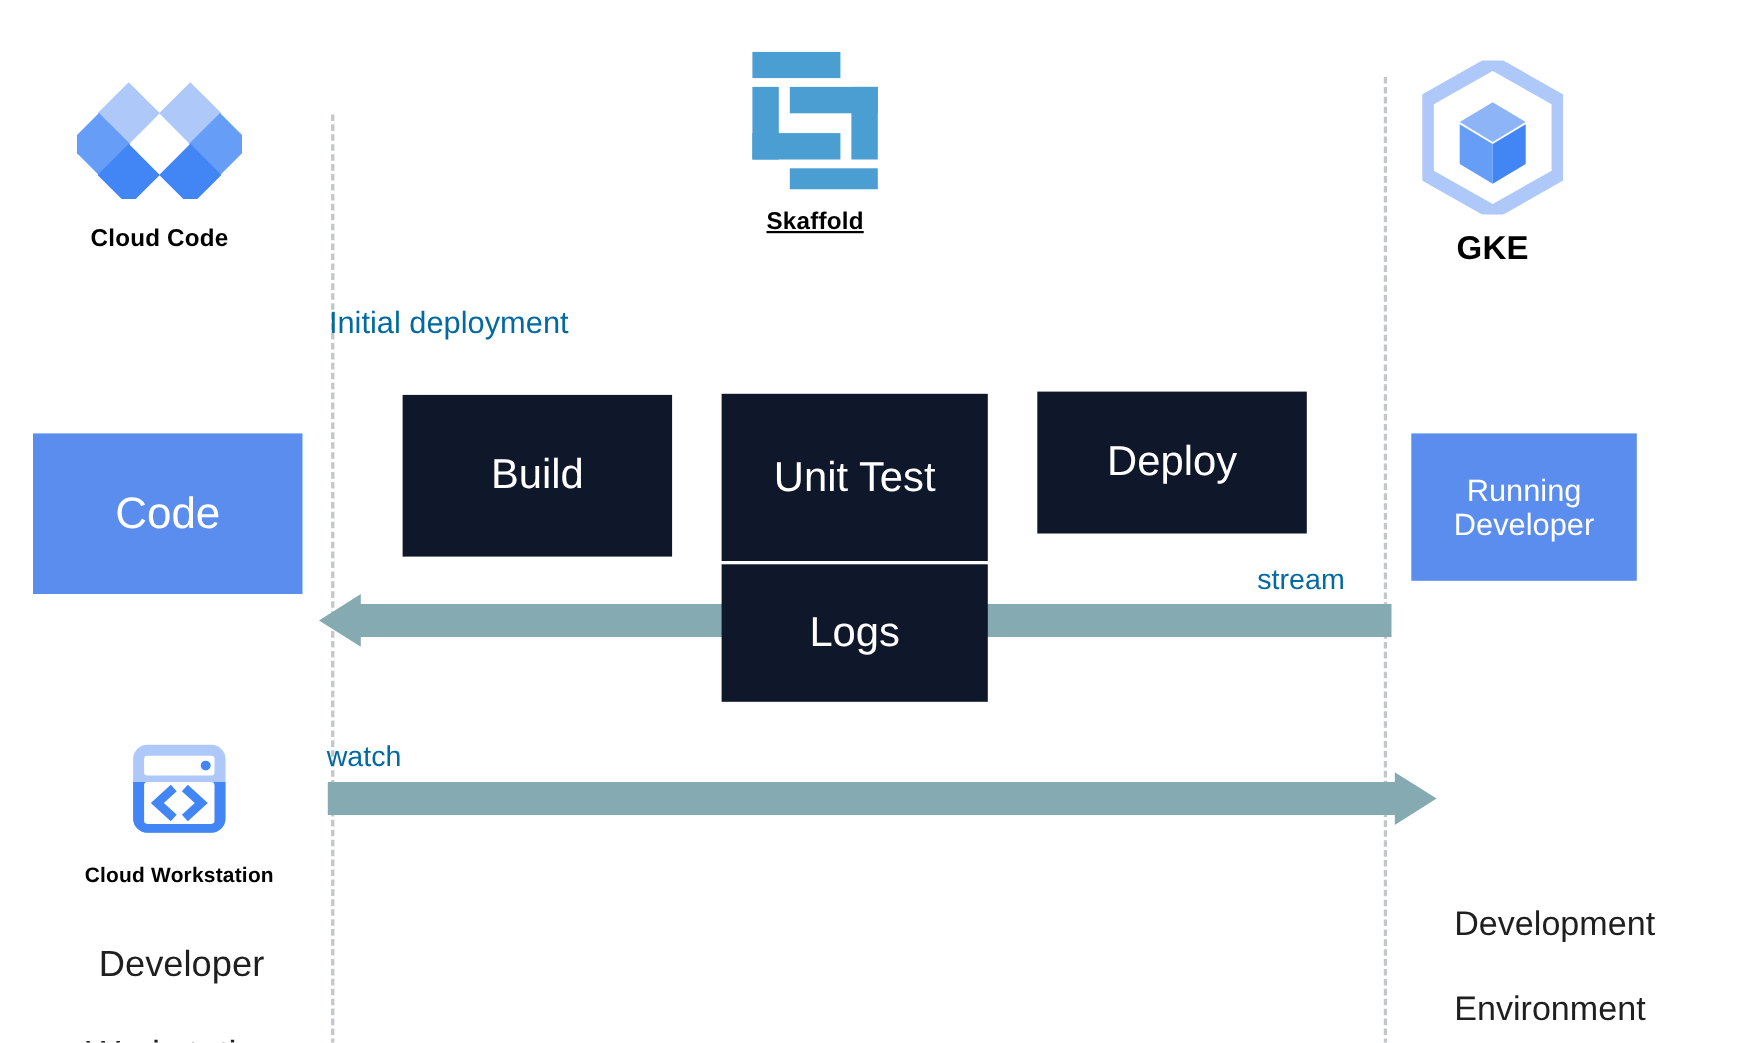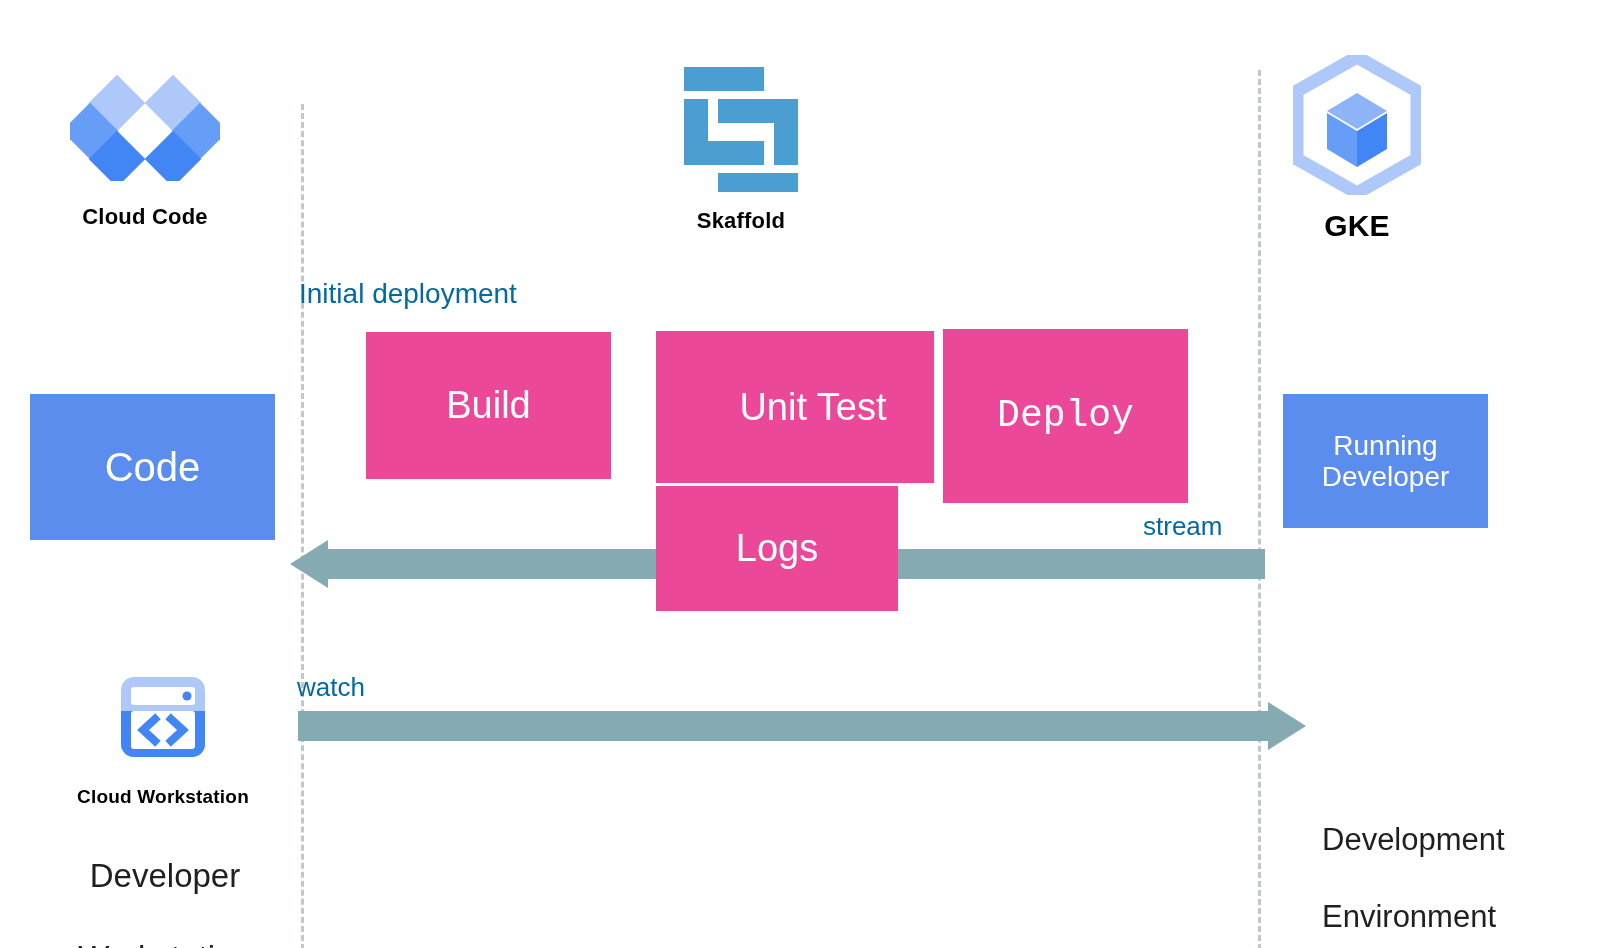--- a/index.html
+++ b/index.html
@@ -35,21 +35,21 @@
     text-align: center;
   }
   .logo-caption {
     font-weight: bold;
     color: #000000;
     letter-spacing: .2px;
     white-space: nowrap;
   }
 
   #logo-cloudcode  { left: 40px;   top: 60px;  width: 210px; }
-  #logo-skaffold   { left: 636px;  top: 64px;  width: 210px; }
+  #logo-skaffold   { left: 636px;  top: 44px;  width: 210px; text-decoration: underline; }
   #logo-gke        { left: 1252px; top: 55px;  width: 210px; }
 
   #logo-cloudcode .logo-caption { font-size: 22px; margin-top: 14px; }
   #logo-skaffold  .logo-caption { font-size: 22px; margin-top: 14px; }
   #logo-gke       .logo-caption { font-size: 30px; margin-top: 14px; }
 
   .logo-art { height: 130px; display: flex; align-items: center; justify-content: center; }
   #logo-gke .logo-art { height: 140px; }
 
   
@@ -64,27 +64,27 @@
   .box {
     position: absolute;
     display: flex;
     align-items: center;
     justify-content: center;
     color: #ffffff;
     text-align: center;
     line-height: 1.12;
   }
   .box-blue { background: #5b8def; }
-  .box-teal { background: #ec4899; }
+  .box-teal { background: #0f172a; margin-top: 27px; }
 
   #box-code            { left: 30px;  top: 394px; width: 245px; height: 146px; font-size: 40px; }
   #box-running         { left: 1283px;top: 394px; width: 205px; height: 134px; font-size: 28px; text-align: center; }
   #box-build           { left: 366px; top: 332px; width: 245px; height: 147px; font-size: 38px; }
-  #box-unittest        { left: 656px; top: 331px; width: 242px; height: 152px; font-size: 38px; padding-left: 36px; }
-  #box-deploy          { left: 943px; top: 329px; width: 245px; height: 174px; font-size: 38px; font-family: Liberation Mono, monospace; }
+  #box-unittest        { left: 656px; top: 331px; width: 242px; height: 152px; font-size: 38px; }
+  #box-deploy          { left: 943px; top: 329px; width: 245px; height: 129px; font-size: 38px; }
   #box-logs            { left: 656px; top: 486px; width: 242px; height: 125px; font-size: 38px; }
   #box-filesync        { left: 656px; top: 655px; width: 242px; height: 145px; font-size: 38px; }
 
   
   .arrow-svg {
     position: absolute;
     overflow: visible;
   }
   #arrow-logs    { left: 290px; top: 540px; }
   #arrow-filesync{ left: 298px; top: 702px; }

